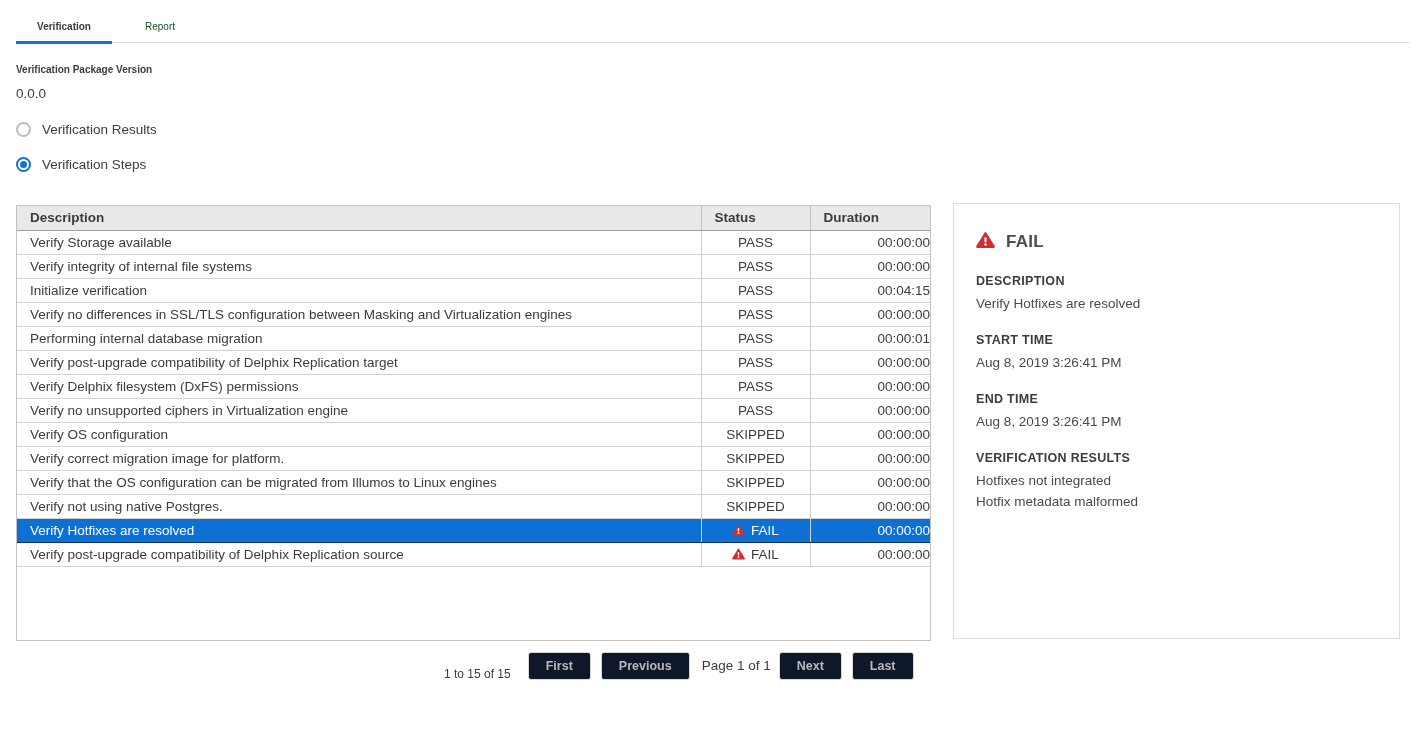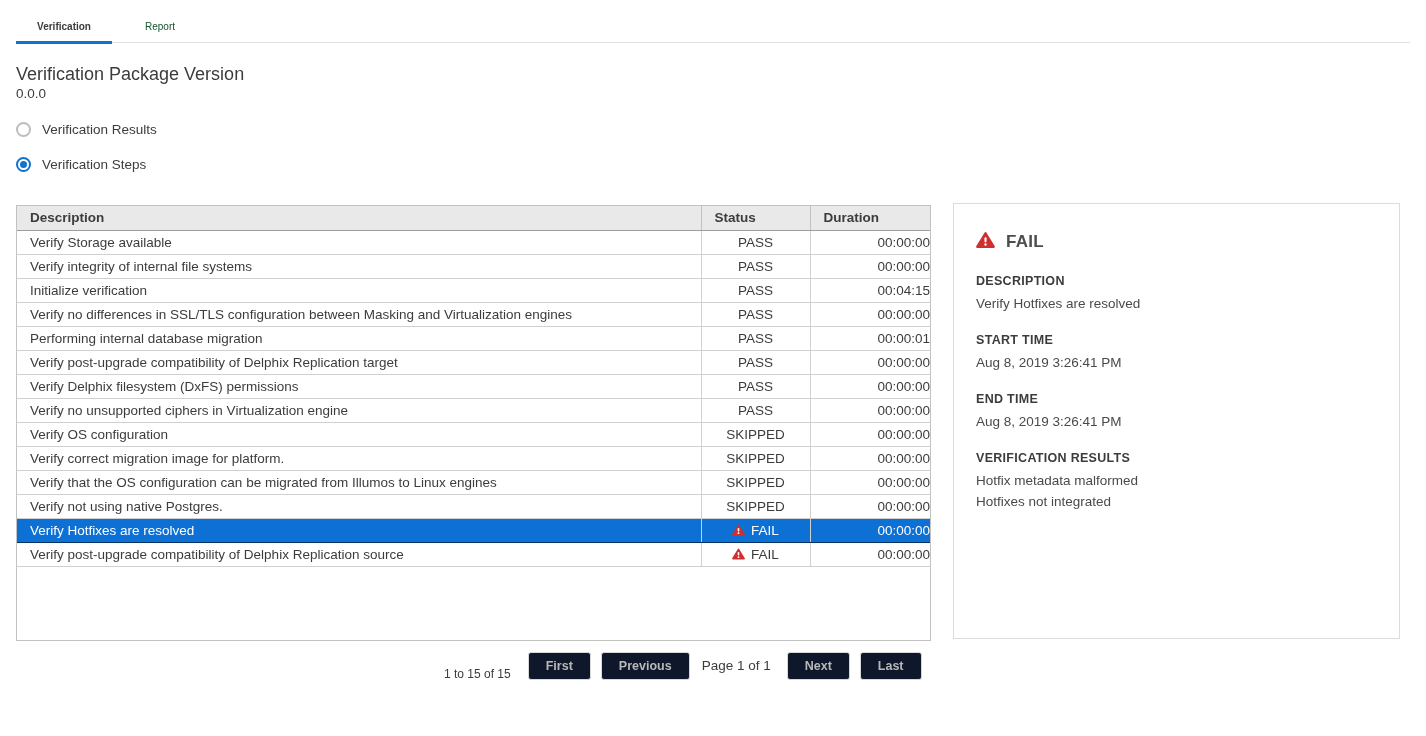--- a/index.html
+++ b/index.html
@@ -36,21 +36,21 @@
     cursor: pointer;
   }
   .tab.inactive { font-weight: 400; color: #14532d; }
   .tab.active::after {
     content: "";
     position: absolute; left: 0; right: 0; bottom: -2px; height: 3px;
     background: var(--accent);
   }
 
   
-  .pkg-label { position: absolute; left: 16px; top: 64px; font-size: 18px; font-weight: 400; }
+  .pkg-label { position: absolute; left: 16px; top: 64px; font-size: 10px; font-weight: 700; }
   .pkg-value { position: absolute; left: 16px; top: 86px; font-size: 13.5px; }
 
   
   .radio-group { position: absolute; left: 16px; top: 121px; }
   .radio-row {
     display: flex; align-items: center; gap: 11px;
     height: 16px; margin-bottom: 19px;
     font-size: 13.5px; cursor: pointer;
   }
   .radio {
@@ -106,21 +106,21 @@
   .pagination { position: absolute; left: 444px; top: 650px; display: flex; align-items: center; }
   .range-text { font-size: 12px; margin-right: 17px; margin-top: 17px; }
   .pg-btn {
     font-family: "Liberation Sans", "DejaVu Sans", sans-serif;
     font-size: 12.5px; font-weight: 700; color: #b9b9b9;
     background: #0f172a;
     border: 1px solid #d8d8d8; border-radius: 3px;
     height: 28px; padding: 0 17px; margin-right: 10px;
     cursor: default;
   }
-  .page-text { font-size: 13.5px; margin: 0 16px 0 2px; }
+  .page-text { font-size: 13.5px; margin: 0 8px 0 2px; }
 
   
   .detail {
     position: absolute; left: 953px; top: 203px;
     width: 447px; height: 436px;
     border: 1px solid #dcdcdc; background: #fff;
     padding: 27px 22px;
   }
   .detail-header { display: flex; align-items: center; gap: 11px; margin-bottom: 21px; }
   .detail-status { font-size: 17px; font-weight: 700; color: #4d4d4d; letter-spacing: 0.3px; }
@@ -275,17 +275,17 @@
       <div class="section">
         <div class="section-label">START TIME</div>
         <div class="section-line">Aug 8, 2019 3:26:41 PM</div>
       </div>
       <div class="section">
         <div class="section-label">END TIME</div>
         <div class="section-line">Aug 8, 2019 3:26:41 PM</div>
       </div>
       <div class="section">
         <div class="section-label">VERIFICATION RESULTS</div>
+        <div class="section-line">Hotfixes not integrated</div>
         <div class="section-line">Hotfix metadata malformed</div>
-        <div class="section-line">Hotfixes not integrated</div>
       </div>
     </div>
 </div>
 
 </body></html>

